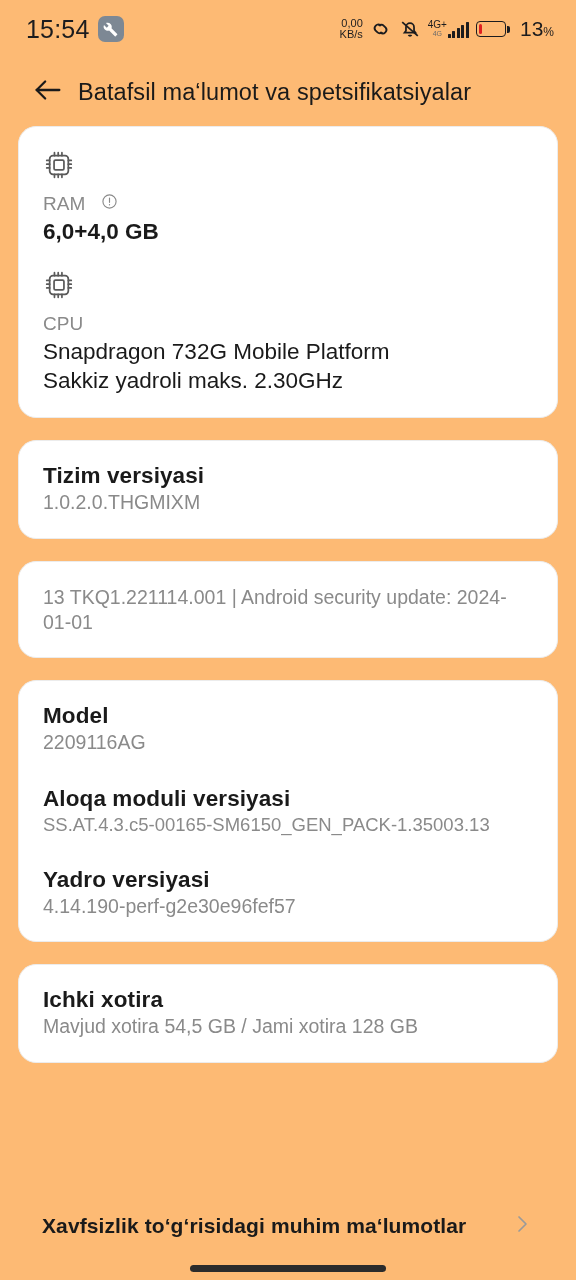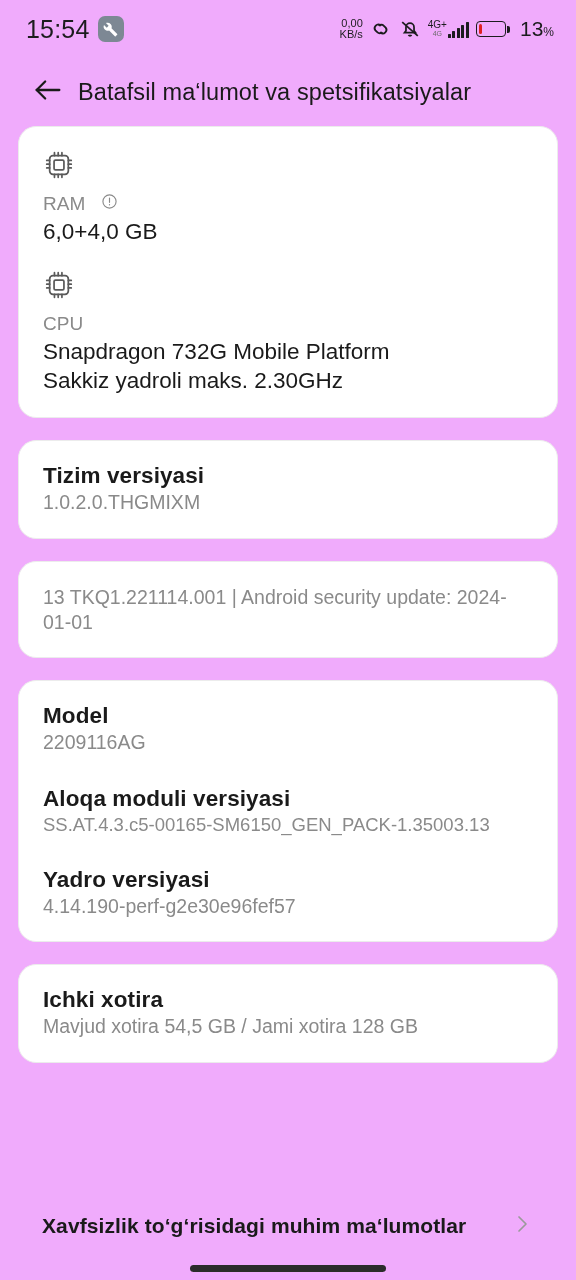--- a/index.html
+++ b/index.html
@@ -2,21 +2,21 @@
 <html><head>
 <meta charset="utf-8">
 <style>
   * { box-sizing: border-box; margin: 0; padding: 0; }
   html, body {
     width: 576px; height: 1280px;
     background: #ffffff;
     font-family: "Liberation Sans", "DejaVu Sans", sans-serif;
     overflow: hidden;
   }
-  .screen { position: relative; width: 576px; height: 1280px; background: #f0abfc; }
+  .screen { position: relative; width: 576px; height: 1280px; background: #fdba74; }
 
   
   .statusbar {
     height: 58px; display: flex; align-items: center;
     padding: 0 22px 0 26px;
   }
   .sb-left { display: flex; align-items: center; gap: 8px; }
   .sb-clock { font-size: 25px; color: #1c1c1e; letter-spacing: .2px; }
   .sb-wrench {
     width: 26px; height: 26px; border-radius: 7px; background: #7d8894;
@@ -62,21 +62,21 @@
     background: #ffffff; border: 1px solid #ececec; border-radius: 18px;
     margin-bottom: 22px; padding: 22px 24px;
   }
   .spec-block + .spec-block { margin-top: 22px; }
   .chip-icon { margin-bottom: 8px; }
   .spec-label {
     font-size: 19px; color: #8a8a8a; display: flex; align-items: center; gap: 16px;
     margin-bottom: 3px;
   }
   .spec-value { font-size: 22.5px; color: #1a1a1a; line-height: 1.28; }
-  .spec-value.bold { font-weight: normal; }
+  .spec-value.bold { font-weight: bold; }
 
   .row-title { font-size: 22.5px; color: #1a1a1a; font-weight: bold; letter-spacing: .1px; }
   .row-sub { font-size: 19.5px; color: #8a8a8a; line-height: 1.3; margin-top: 1px; }
   .row + .row { margin-top: 30px; }
 
   
   .footer-link {
     position: absolute; left: 0; right: 0; bottom: 40px;
     display: flex; align-items: center; padding: 0 42px 0 42px;
   }

